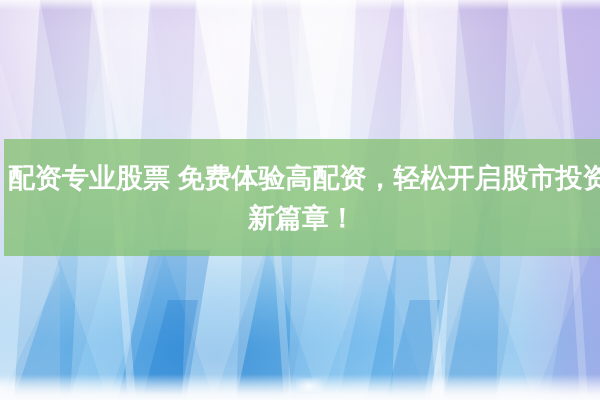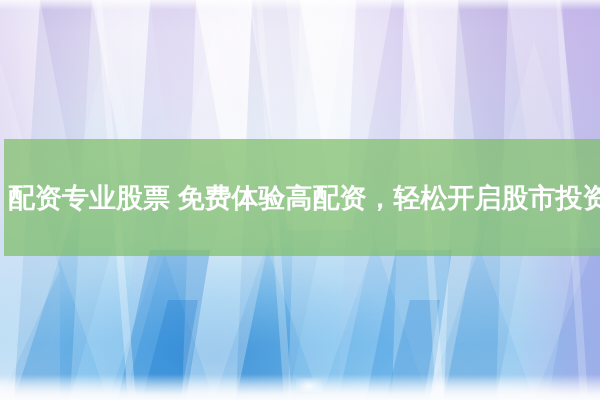--- a/index.html
+++ b/index.html
@@ -214,15 +214,16 @@
       <polygon points="556,0 562,0 588,400 580,400" fill="#ffffff" opacity="0.22"></polygon>
     </svg>
   </div>
 
   <div class="top-fade"></div>
   <div class="bottom-fade"></div>
   <div class="watermark"></div>
 
   <div class="caption-band">
     <div class="caption-text caption-line-1">配资专业股票 免费体验高配资，轻松开启股市投资</div>
+    <div class="caption-text caption-line-2">新篇章！</div>
   </div>
 
 </div>
 
 </body></html>

